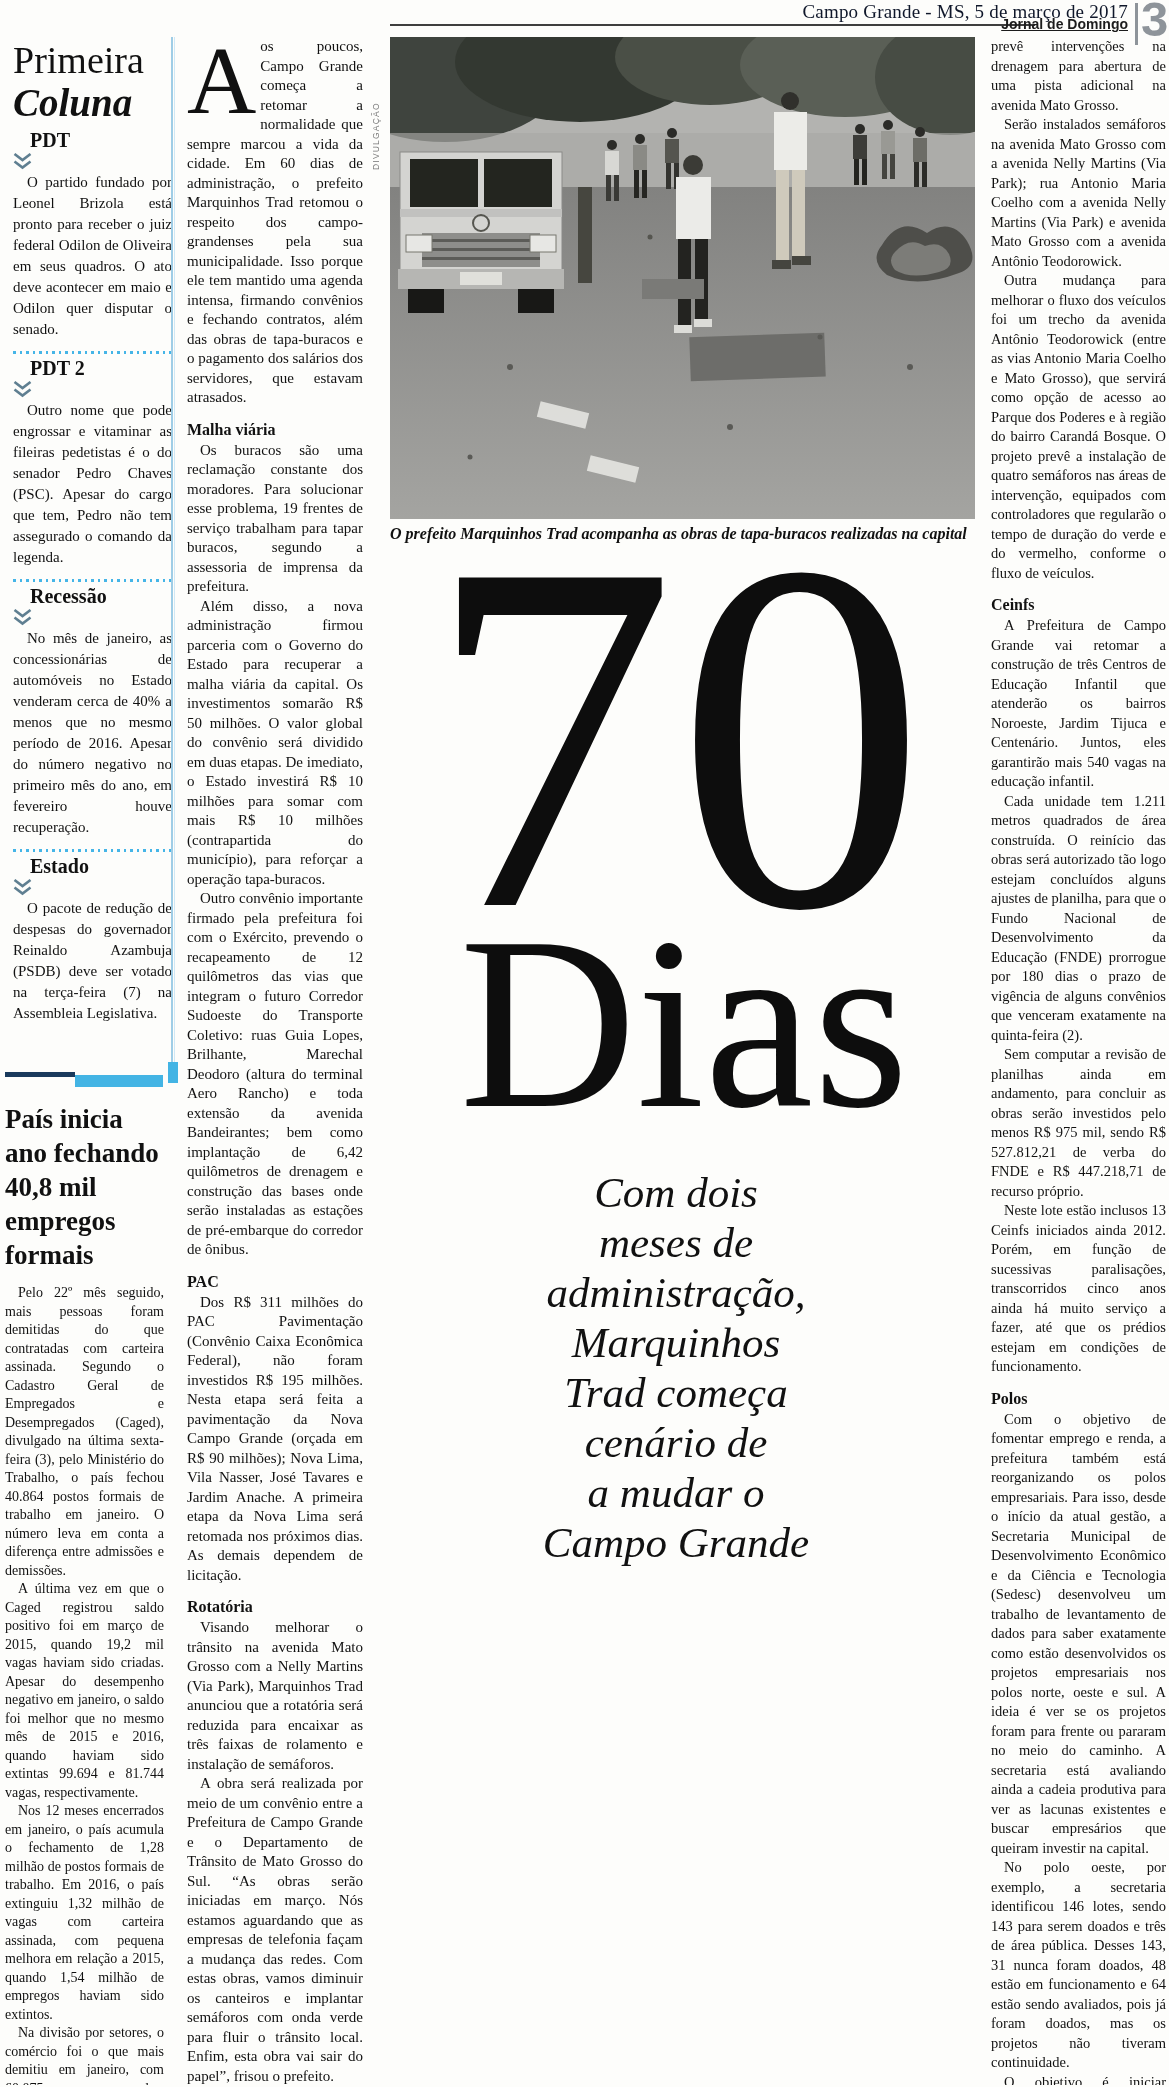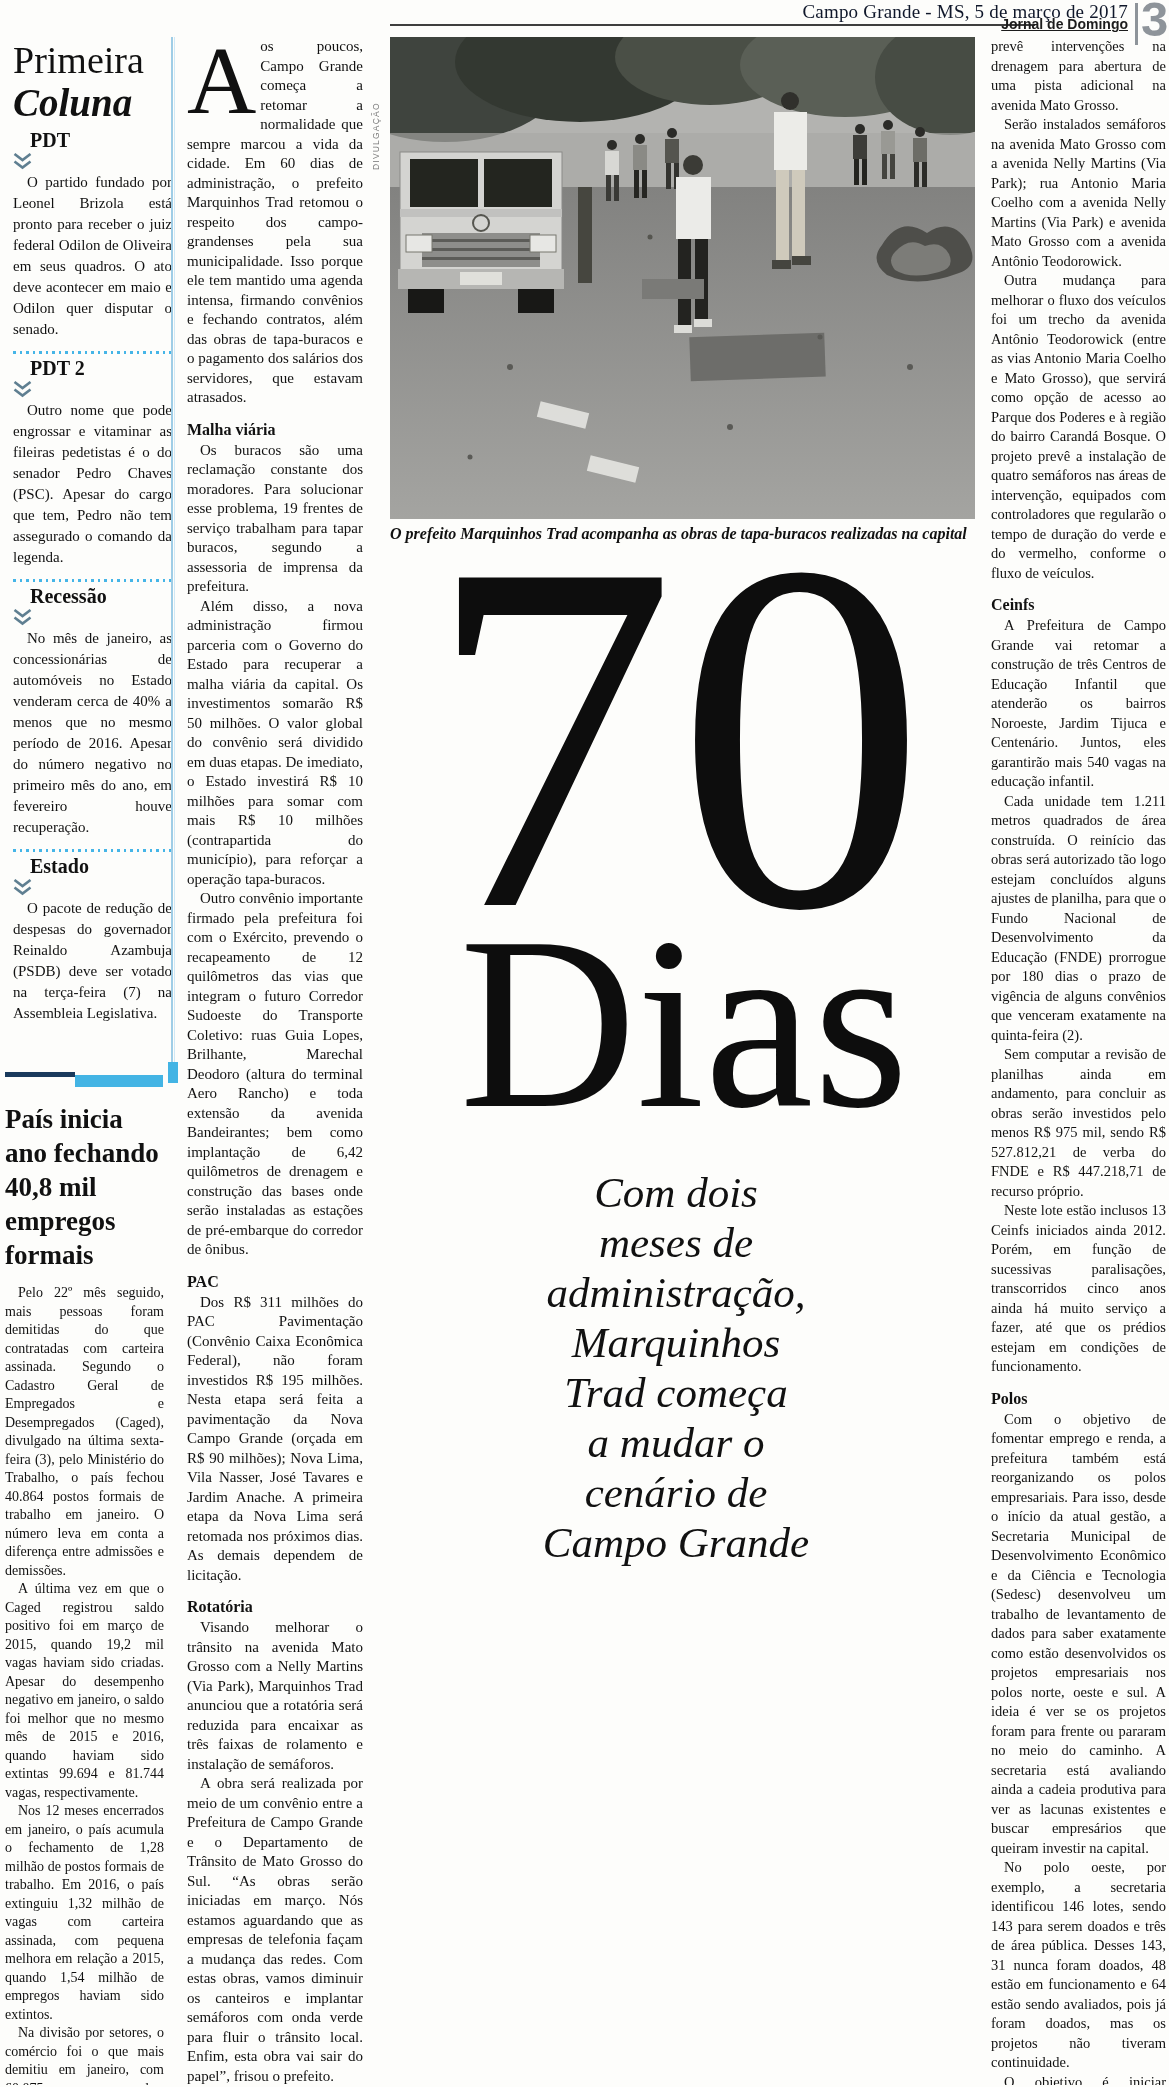--- a/index.html
+++ b/index.html
@@ -277,22 +277,22 @@
   <div class="caption">O prefeito Marquinhos Trad acompanha as obras de tapa-buracos realizadas na capital</div>
 
   <div class="bignum">70</div>
   <div class="bigword">Dias</div>
   <div class="quote">
       <div>Com dois</div>
       <div>meses de</div>
       <div>administração,</div>
       <div>Marquinhos</div>
       <div>Trad começa</div>
+      <div>cenário de</div>
       <div>a mudar o</div>
-      <div>cenário de</div>
       <div>Campo Grande</div>
     </div>
 
   <aside class="col3">
     <p class="noindent">prevê intervenções na drenagem para abertura de uma pista adicional na avenida Mato Grosso.</p>
     <div>
         <p>Serão instalados semáforos na avenida Mato Grosso com a avenida Nelly Martins (Via Park); rua Antonio Maria Coelho com a avenida Nelly Martins (Via Park) e avenida Mato Grosso com a avenida Antônio Teodorowick.</p>
         <p>Outra mudança para melhorar o fluxo dos veículos foi um trecho da avenida Antônio Teodorowick (entre as vias Antonio Maria Coelho e Mato Grosso), que servirá como opção de acesso ao Parque dos Poderes e à região do bairro Carandá Bosque. O projeto prevê a instalação de quatro semáforos nas áreas de intervenção, equipados com controladores que regularão o tempo de duração do verde e do vermelho, conforme o fluxo de veículos.</p>
       </div>
 

